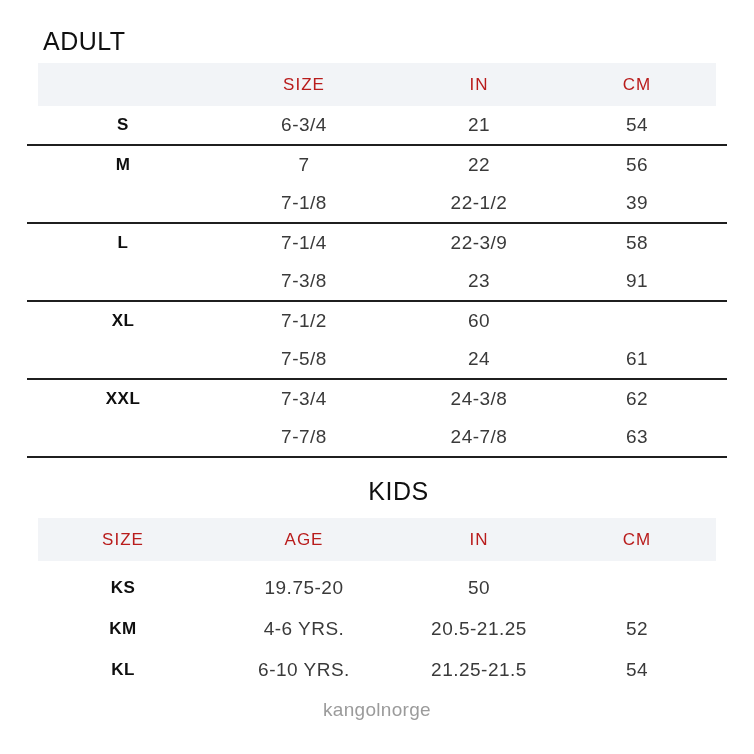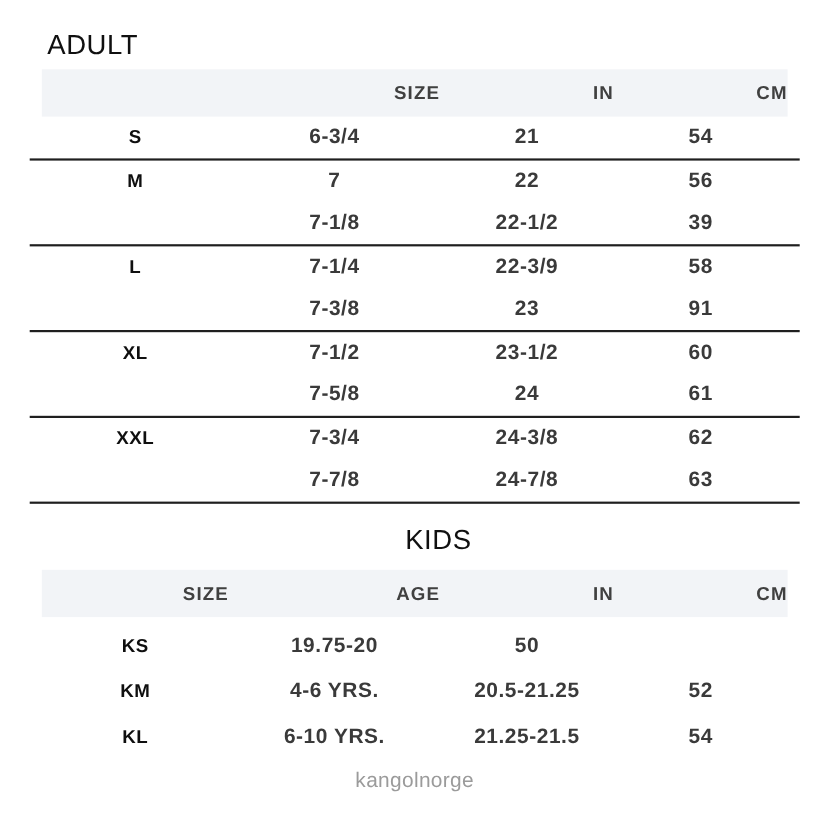--- a/index.html
+++ b/index.html
@@ -26,41 +26,41 @@
 
   .band {
     background:#f2f4f7;
     height:43px;
     margin:0 11px;
     display:grid;
     grid-template-columns:170px 192px 158px 158px;
     align-items:center;
   }
   .band .hcell {
-    text-align:right;
-    font-weight:bold;
+    text-align:center;
+    font-weight:normal;
     font-size:17px;
     letter-spacing:1px;
-    color:#404040;
+    color:#b91c1c;
   }
 
   .group { border-bottom:2px solid #1f1f1f; padding:0 11px; }
   .row {
     display:grid;
     grid-template-columns:170px 192px 158px 158px;
     height:38px;
     align-items:center;
   }
   .kids-rows { padding:6px 11px 0; }
   .kids-rows .row { height:41px; }
 
   .cell {
     text-align:center;
     font-size:19px;
-    font-weight:700;
+    font-weight:400;
     color:#3a3a3a;
     letter-spacing:0.5px;
   }
   .label {
     text-align:center;
     font-weight:bold;
     font-size:17px;
     color:#0f0f0f;
     letter-spacing:0.5px;
   }
@@ -124,21 +124,20 @@
         <div class="cell">7-3/8</div>
         <div class="cell">23</div>
         <div class="cell">91</div>
       </div>
     </div>
 
     <div class="group">
       <div class="row">
         <div class="label">XL</div>
         <div class="cell">7-1/2</div>
-        <div class="cell">23-1/2</div>
         <div class="cell">60</div>
       </div>
       <div class="row">
         <div class="label"></div>
         <div class="cell">7-5/8</div>
         <div class="cell">24</div>
         <div class="cell">61</div>
       </div>
     </div>
 

